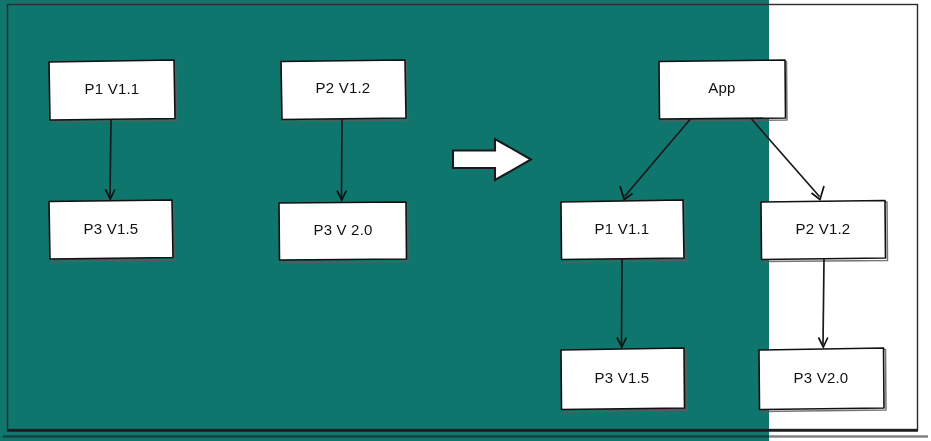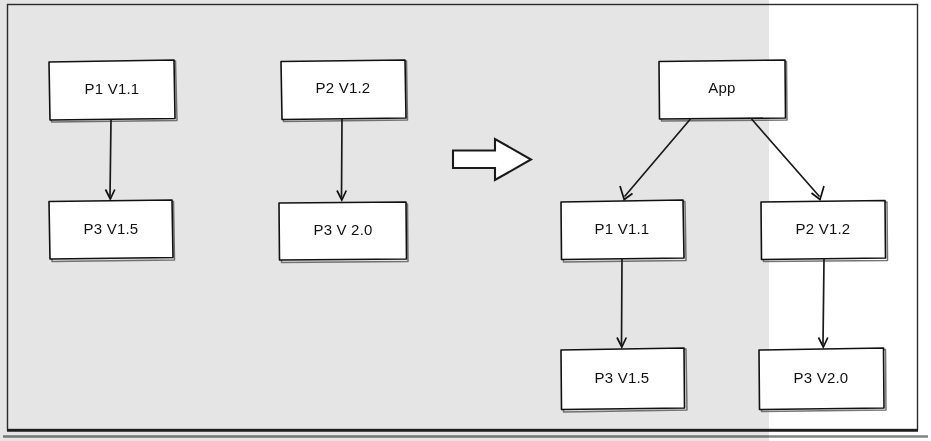--- a/index.html
+++ b/index.html
@@ -10,21 +10,21 @@
   body {
     width: 931px;
     height: 441px;
     font-family: "Liberation Sans", sans-serif;
     overflow: hidden;
   }
   #canvas {
     position: relative;
     width: 769px;
     height: 441px;
-    background: #e5e5e5;
+    background: #0f766e;
   }
   #diagram-svg {
     position: absolute;
     left: 0;
     top: 0;
     width: 931px;
     height: 441px;
   }
   .node-label {
     font-family: "Liberation Sans", sans-serif;

